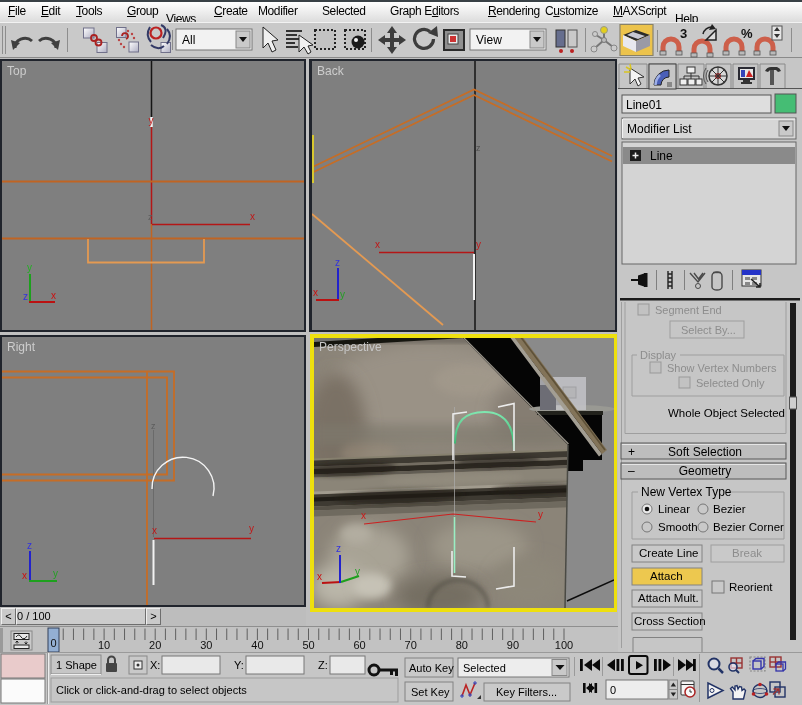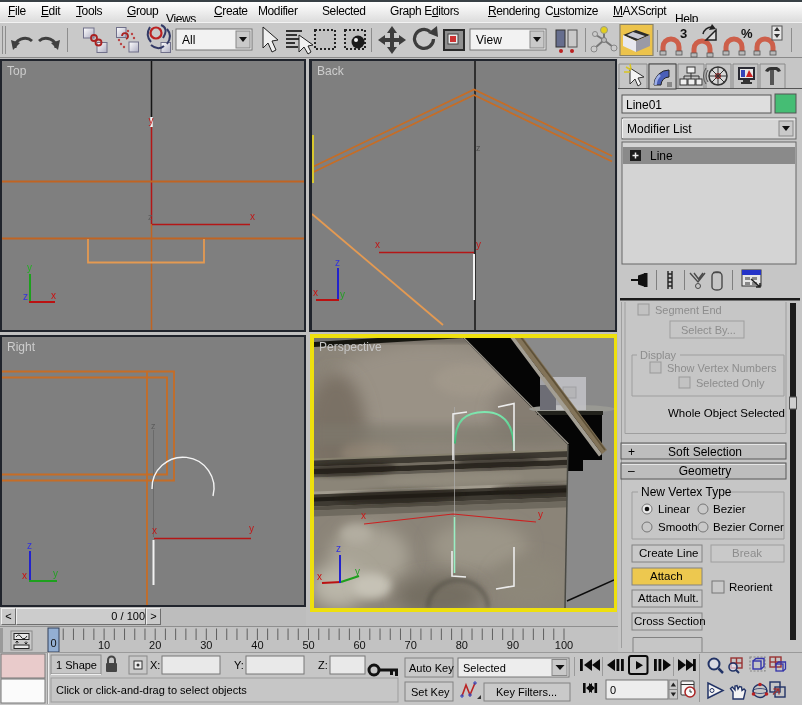--- a/index.html
+++ b/index.html
@@ -360,21 +360,21 @@
   </g>
   <text x="3" y="242" font-size="10" fill="#cc1111">x</text>
   <text x="22" y="214" font-size="10" fill="#3333dd">z</text>
   <text x="41" y="237" font-size="10" fill="#22a022">y</text>
   <text x="5" y="13" font-size="12" fill="#c6c6c6">Perspective</text>
  </svg>
 </div>
 
 <div class="abs" style="left:0;top:607px;width:306px;height:19px;background:#bdbdbd;"></div>
 <div class="abs raise" style="left:1px;top:608px;width:13px;height:15px;background:#c9c9c9;font-size:11px;text-align:center;line-height:15px;">&lt;</div>
-<div class="abs raise" style="left:16px;top:608px;width:128px;height:15px;background:#cccccc;font-size:11px;text-align:right;line-height:15px;">0 / 100</div>
+<div class="abs raise" style="left:16px;top:608px;width:128px;height:15px;background:#cccccc;font-size:11px;text-align:left;line-height:15px;">0 / 100</div>
 <div class="abs raise" style="left:146px;top:608px;width:13px;height:15px;background:#c9c9c9;font-size:11px;text-align:center;line-height:15px;">&gt;</div>
 
 <svg class="abs" style="left:0;top:626px" width="618" height="27" viewBox="0 0 618 27" id="ruler">
  <rect x="0" y="0" width="618" height="27" fill="#c2c2c2"></rect>
  <line x1="0" y1="0.5" x2="618" y2="0.5" stroke="#8f8f8f"></line>
  <rect x="0" y="2" width="3" height="24" fill="#9a9a9a"></rect>
  <rect x="11" y="5" width="21" height="19" fill="#c9c9c9" stroke="#888"></rect>
  <g stroke="#222" fill="none">
   <rect x="14" y="7.5" width="15" height="6" fill="#e8e8e8"></rect>
   <path d="M16,11 q3,-4 5,0 q3,4 6,-1" stroke-width="1"></path>

